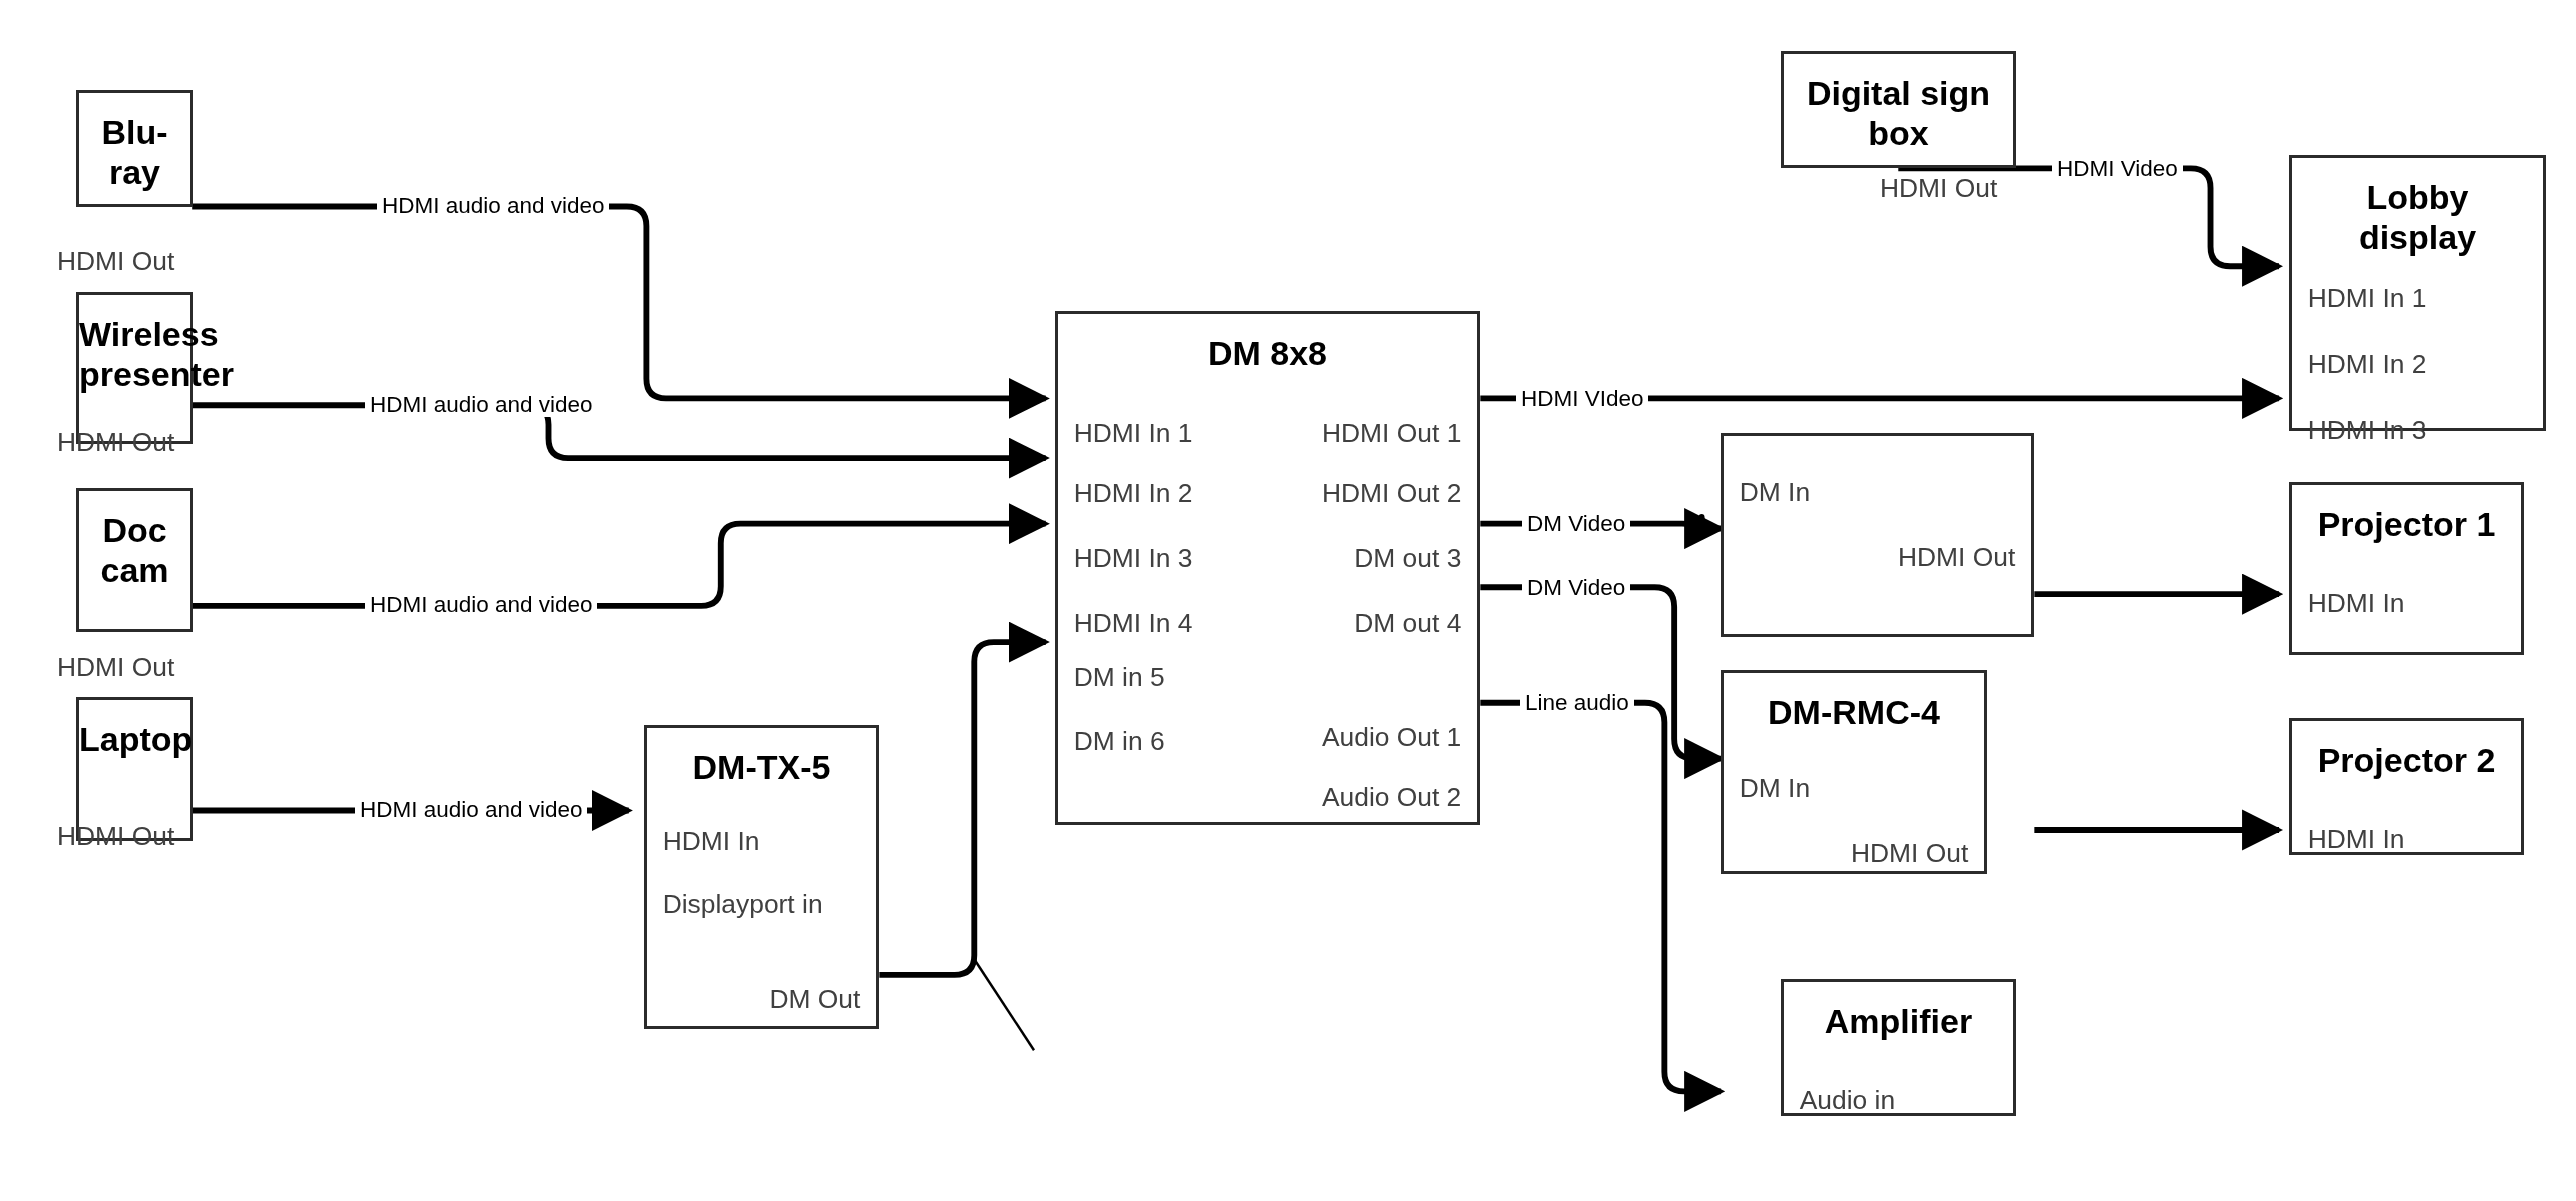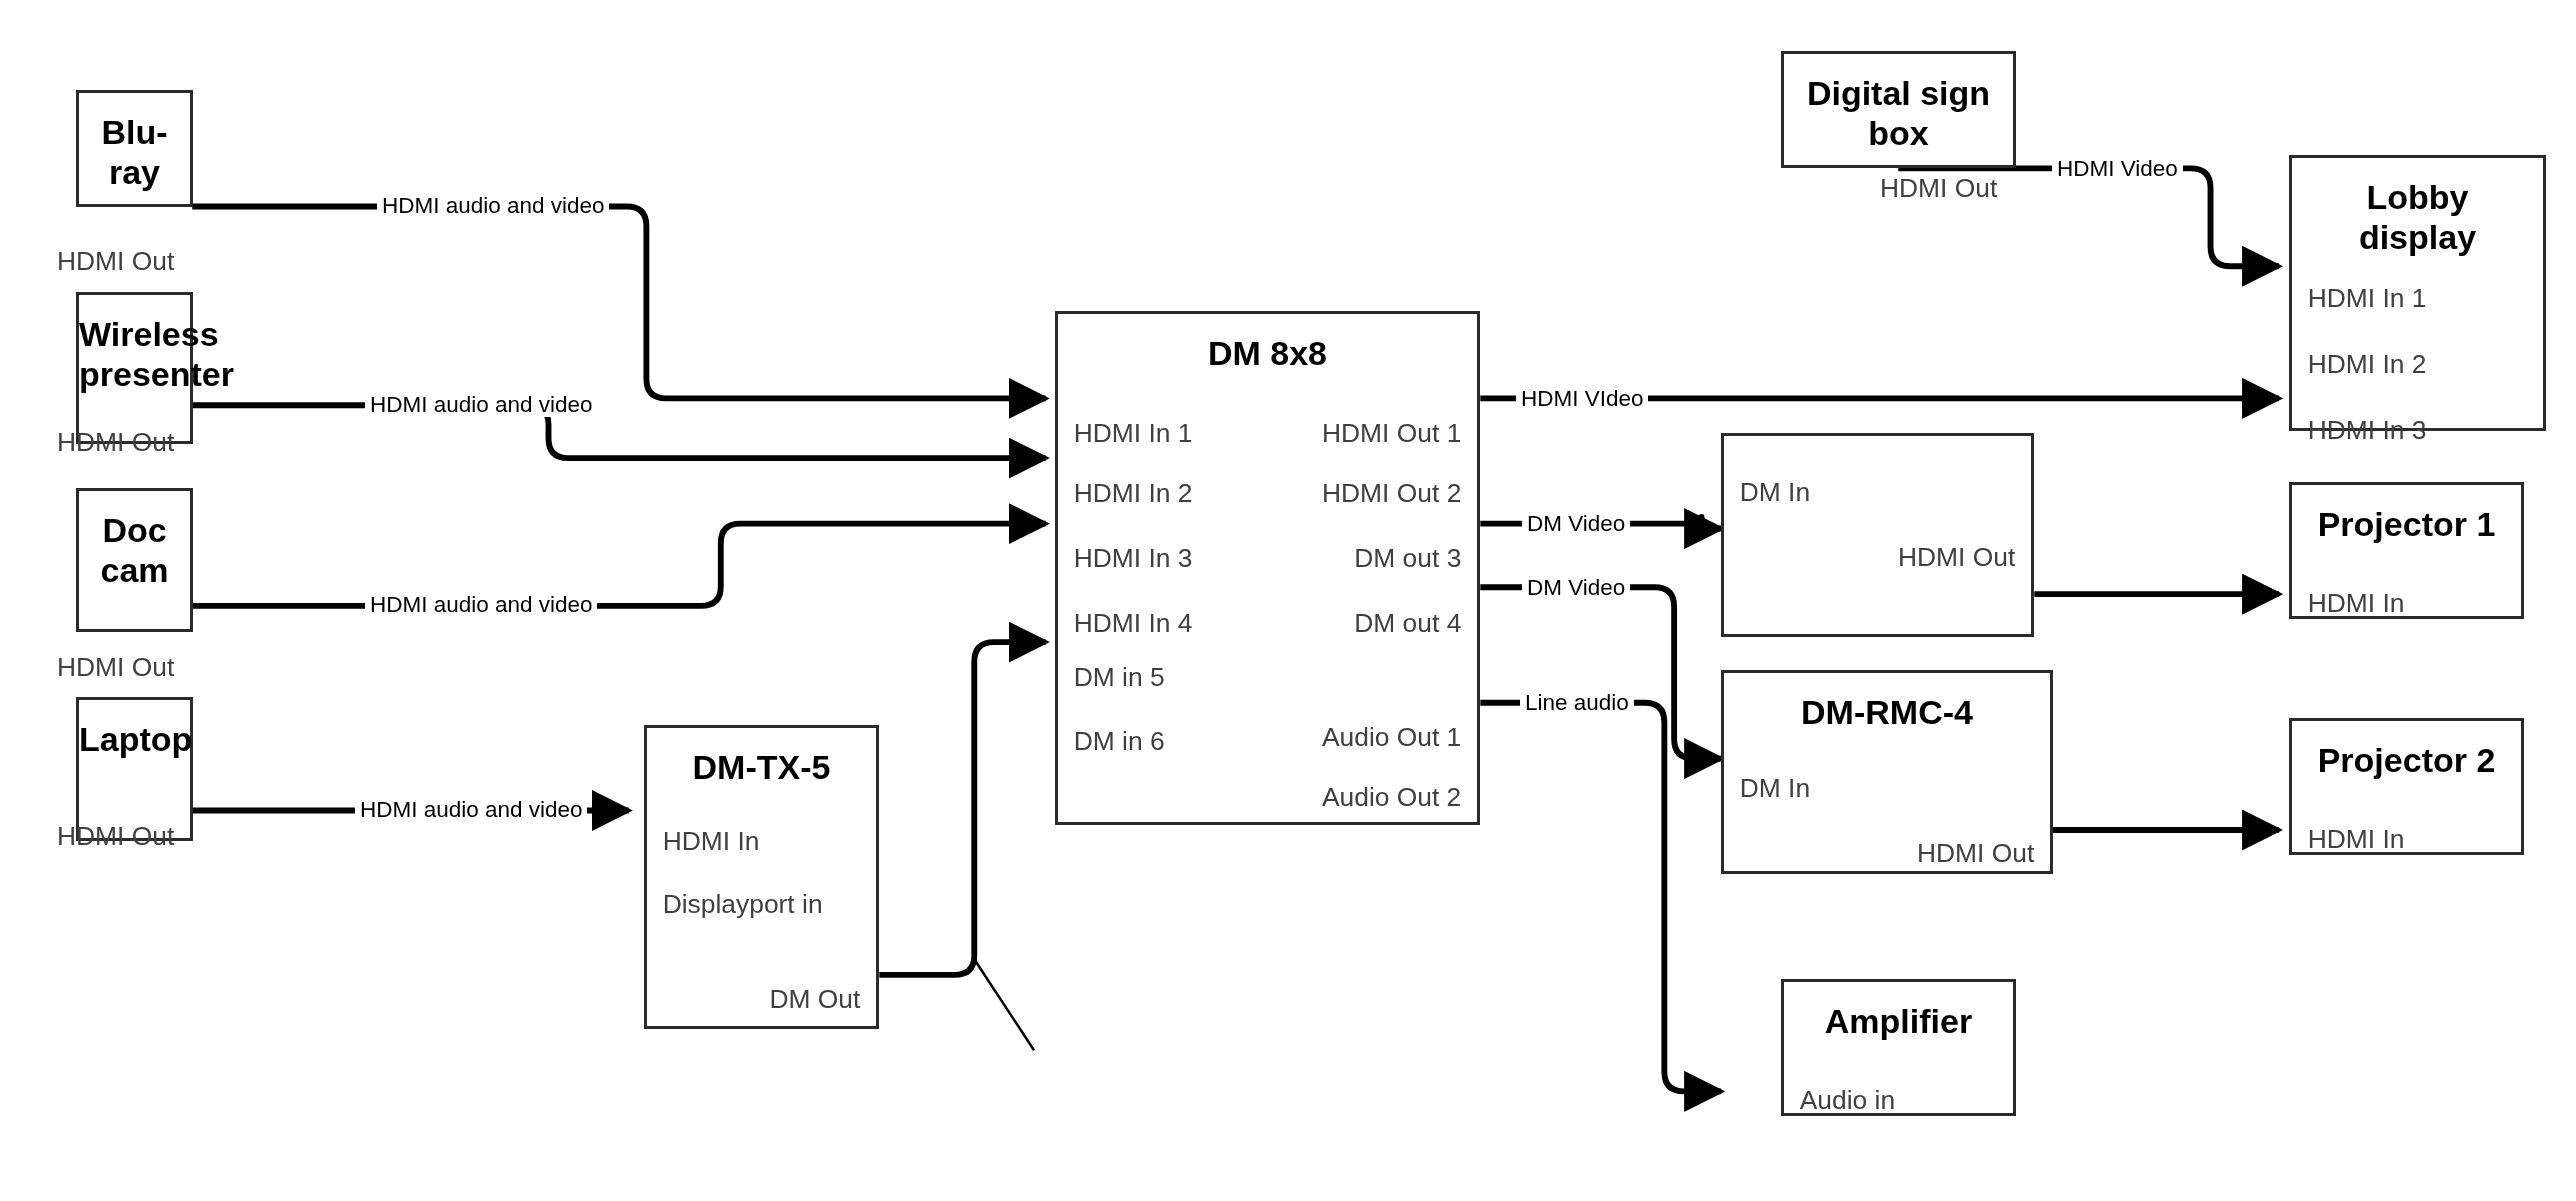--- a/index.html
+++ b/index.html
@@ -194,29 +194,29 @@
     </div>
   </div>
 
   <div class="node" style="left:1721px; top:433px; width:313px; height:204px;">
     <div class="ports">
       <div class="port left" style="top:43px;">DM In</div>
       <div class="port right" style="top:108px;">HDMI Out</div>
     </div>
   </div>
 
-  <div class="node" style="left:1721px; top:670px; width:332px; height:204px;">
+  <div class="node" style="left:1721px; top:670px; width:266px; height:204px;">
     <div class="node-title">DM-RMC-4</div>
     <div class="ports">
       <div class="port left" style="top:43px;">DM In</div>
       <div class="port right" style="top:108px;">HDMI Out</div>
     </div>
   </div>
 
-  <div class="node" style="left:2289px; top:482px; width:235px; height:137px;">
+  <div class="node" style="left:2289px; top:482px; width:235px; height:173px;">
     <div class="node-title">Projector 1</div>
     <div class="ports">
       <div class="port left" style="top:46px;">HDMI In</div>
     </div>
   </div>
 
   <div class="node" style="left:2289px; top:718px; width:235px; height:137px;">
     <div class="node-title">Projector 2</div>
     <div class="ports">
       <div class="port left" style="top:46px;">HDMI In</div>

